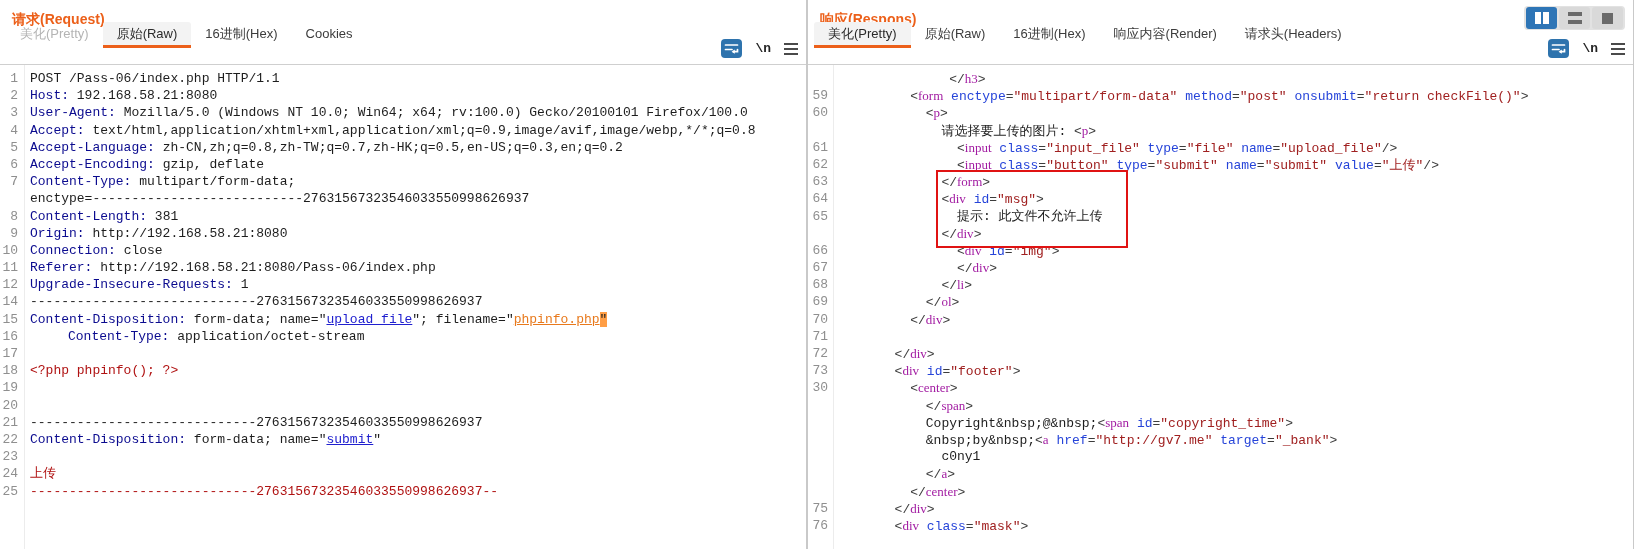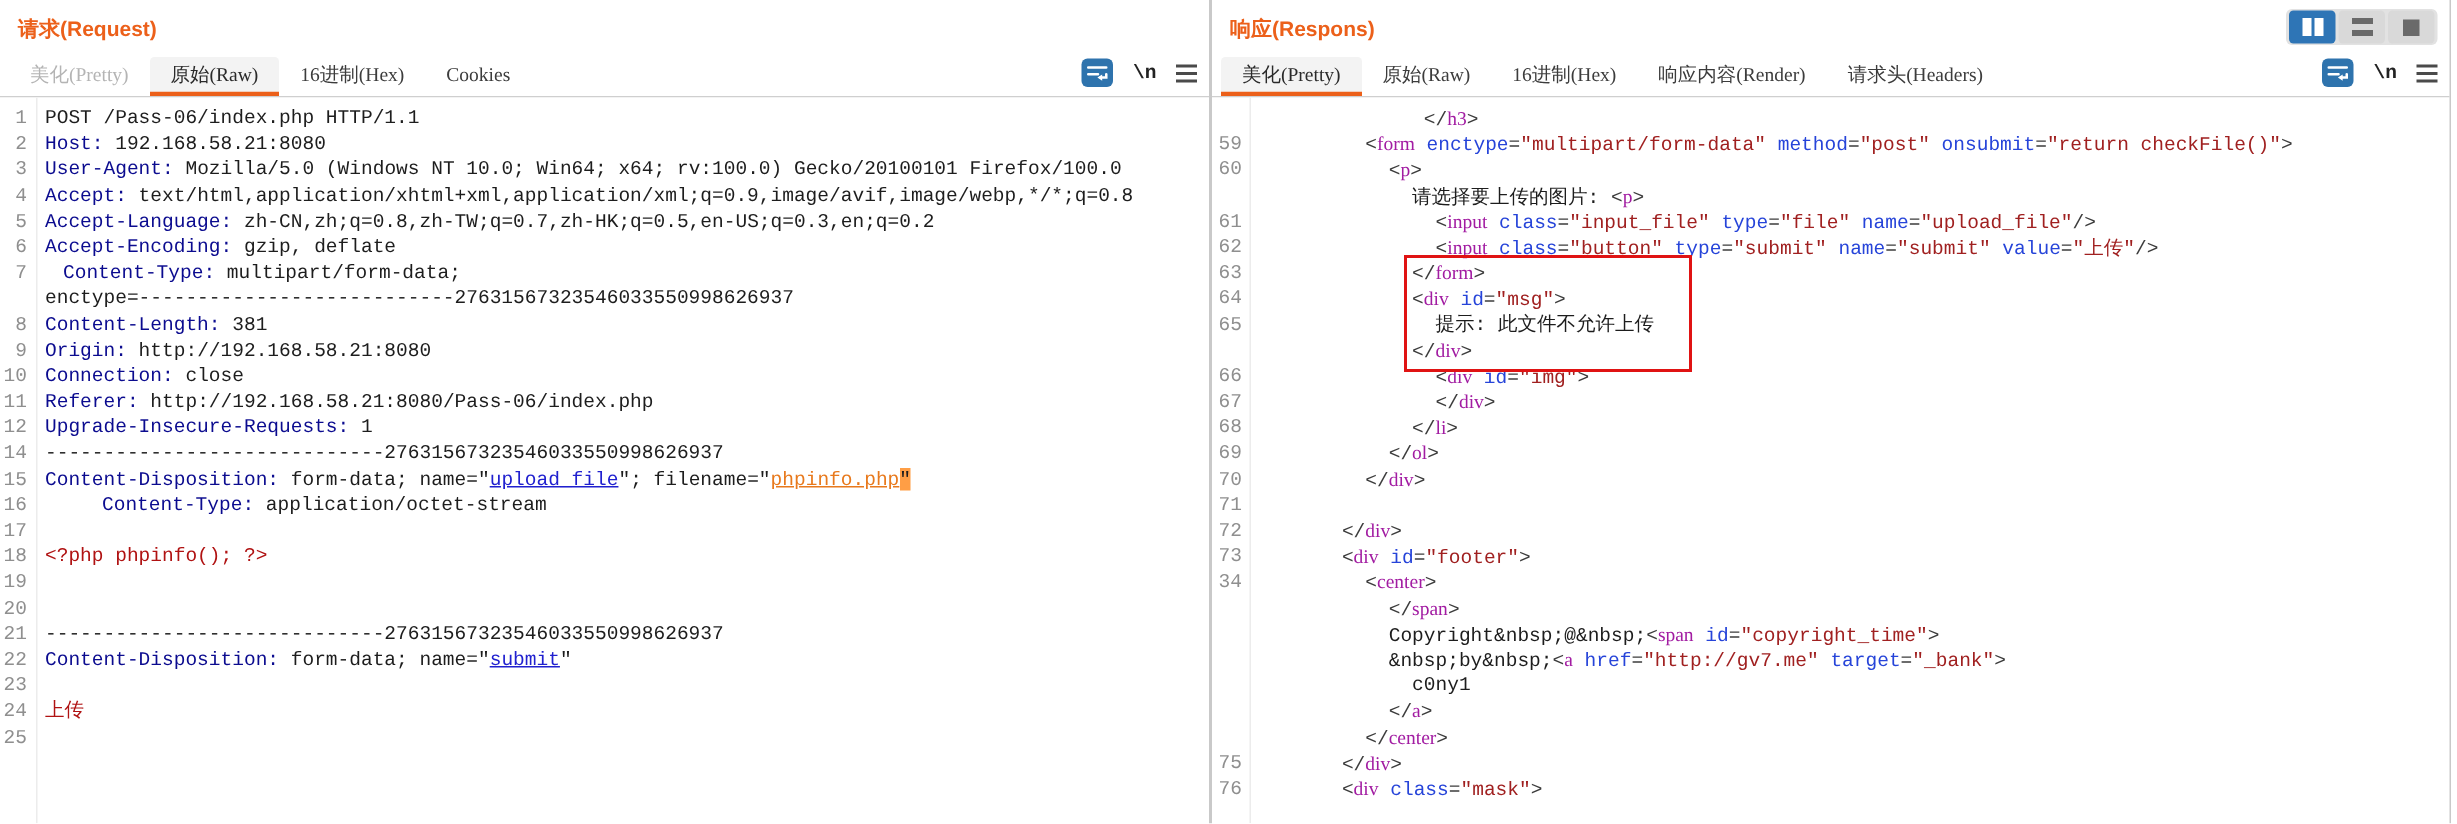--- a/index.html
+++ b/index.html
@@ -8,21 +8,21 @@
     font-family:"Liberation Sans", sans-serif;position:relative;
   }
   .panel{position:absolute;top:0;bottom:0;background:#fff;}
   #panel-request{left:0;width:806px;}
   #panel-divider{position:absolute;top:0;bottom:0;left:806px;width:2px;background:#c9c9c9;}
   #panel-response{left:808px;width:825px;}
   #right-border{position:absolute;top:0;bottom:0;left:1633px;width:1px;background:#c9c9c9;}
 
   .panel-header{position:absolute;top:0;left:0;right:0;height:64px;border-bottom:1px solid #cfcfcf;background:#fff;}
   .panel-title{position:absolute;top:11px;left:12px;font-size:14px;font-weight:bold;color:#ec601a;}
-  .tabs{position:absolute;left:6px;bottom:0;display:flex;align-items:center;font-family:Liberation Serif, serif;}
+  .tabs{position:absolute;left:6px;bottom:16px;display:flex;align-items:center;}
   .tab{height:23px;line-height:23px;padding:0 14px;font-size:13px;color:#3c3c3c;cursor:pointer;
        border-bottom:3px solid transparent;white-space:nowrap;}
   .tab.active{color:#2a2a2a;background:#f3f3f3;border-bottom:3px solid #ec601a;border-radius:3px 3px 0 0;}
   .tab.muted{color:#b4b4b4;}
 
   .header-icons{position:absolute;right:8px;bottom:6px;display:flex;align-items:center;gap:13px;}
   .wrap-btn{width:21px;height:19px;background:#2e73ad;border-radius:4px;display:flex;align-items:center;justify-content:center;cursor:pointer;}
   .nl-label{font-family:"Liberation Mono","DejaVu Sans Mono",monospace;font-size:13px;font-weight:bold;color:#222;cursor:pointer;}
   .menu-icon{width:14px;height:12px;display:flex;flex-direction:column;justify-content:space-between;cursor:pointer;}
   .menu-icon i{display:block;height:2px;background:#4a4a4a;}
@@ -88,39 +88,39 @@
         </div>
     </div>
   </div>
   <div class="editor" id="request-editor">
       <div class="row"><span class="ln">1</span><span class="code" style="padding-left: 4px;"><span class="c-txt">POST /Pass-06/index.php HTTP/1.1</span></span></div>
       <div class="row"><span class="ln">2</span><span class="code" style="padding-left: 4px;"><span class="c-hdr">Host:</span><span class="c-txt"> 192.168.58.21:8080</span></span></div>
       <div class="row"><span class="ln">3</span><span class="code" style="padding-left: 4px;"><span class="c-hdr">User-Agent:</span><span class="c-txt"> Mozilla/5.0 (Windows NT 10.0; Win64; x64; rv:100.0) Gecko/20100101 Firefox/100.0</span></span></div>
       <div class="row"><span class="ln">4</span><span class="code" style="padding-left: 4px;"><span class="c-hdr">Accept:</span><span class="c-txt"> text/html,application/xhtml+xml,application/xml;q=0.9,image/avif,image/webp,*/*;q=0.8</span></span></div>
       <div class="row"><span class="ln">5</span><span class="code" style="padding-left: 4px;"><span class="c-hdr">Accept-Language:</span><span class="c-txt"> zh-CN,zh;q=0.8,zh-TW;q=0.7,zh-HK;q=0.5,en-US;q=0.3,en;q=0.2</span></span></div>
       <div class="row"><span class="ln">6</span><span class="code" style="padding-left: 4px;"><span class="c-hdr">Accept-Encoding:</span><span class="c-txt"> gzip, deflate</span></span></div>
-      <div class="row"><span class="ln">7</span><span class="code" style="padding-left: 4px; margin-left: 12px;"><span class="c-hdr">Content-Type:</span><span class="c-txt"> multipart/form-data;</span></span></div>
+      <div class="row"><span class="ln">7</span><span class="code" style="padding-left: 4px;"><span class="c-hdr">Content-Type:</span><span class="c-txt"> multipart/form-data;</span></span></div>
       <div class="row"><span class="ln"></span><span class="code" style="padding-left: 4px;"><span class="c-txt">enctype=---------------------------27631567323546033550998626937</span></span></div>
       <div class="row"><span class="ln">8</span><span class="code" style="padding-left: 4px;"><span class="c-hdr">Content-Length:</span><span class="c-txt"> 381</span></span></div>
       <div class="row"><span class="ln">9</span><span class="code" style="padding-left: 4px;"><span class="c-hdr">Origin:</span><span class="c-txt"> http://192.168.58.21:8080</span></span></div>
       <div class="row"><span class="ln">10</span><span class="code" style="padding-left: 4px;"><span class="c-hdr">Connection:</span><span class="c-txt"> close</span></span></div>
       <div class="row"><span class="ln">11</span><span class="code" style="padding-left: 4px;"><span class="c-hdr">Referer:</span><span class="c-txt"> http://192.168.58.21:8080/Pass-06/index.php</span></span></div>
       <div class="row"><span class="ln">12</span><span class="code" style="padding-left: 4px;"><span class="c-hdr">Upgrade-Insecure-Requests:</span><span class="c-txt"> 1</span></span></div>
       <div class="row"><span class="ln">14</span><span class="code" style="padding-left: 4px;"><span class="c-txt">-----------------------------27631567323546033550998626937</span></span></div>
       <div class="row"><span class="ln">15</span><span class="code" style="padding-left: 4px; font-family: Liberation Mono, monospace;"><span class="c-hdr">Content-Disposition:</span><span class="c-txt"> form-data; name="</span><span class="c-param">upload_file</span><span class="c-txt">"; filename="</span><span class="c-file">phpinfo.php</span><span class="c-cursor">"</span></span></div>
       <div class="row"><span class="ln">16</span><span class="code" style="padding-left: 4px; margin-left: 38px;"><span class="c-hdr">Content-Type:</span><span class="c-txt"> application/octet-stream</span></span></div>
       <div class="row"><span class="ln">17</span><span class="code" style="padding-left: 4px;"></span></div>
       <div class="row"><span class="ln">18</span><span class="code" style="padding-left: 4px;"><span class="c-red">&lt;?php phpinfo(); ?&gt;</span></span></div>
       <div class="row"><span class="ln">19</span><span class="code" style="padding-left: 4px;"></span></div>
       <div class="row"><span class="ln">20</span><span class="code" style="padding-left: 4px;"></span></div>
       <div class="row"><span class="ln">21</span><span class="code" style="padding-left: 4px;"><span class="c-txt">-----------------------------27631567323546033550998626937</span></span></div>
       <div class="row"><span class="ln">22</span><span class="code" style="padding-left: 4px;"><span class="c-hdr">Content-Disposition:</span><span class="c-txt"> form-data; name="</span><span class="c-param">submit</span><span class="c-txt">"</span></span></div>
       <div class="row"><span class="ln">23</span><span class="code" style="padding-left: 4px;"></span></div>
       <div class="row"><span class="ln">24</span><span class="code" style="padding-left: 4px;"><span class="c-red">上传</span></span></div>
-      <div class="row"><span class="ln">25</span></div>
+      <div class="row"><span class="ln">25</span><span class="code" style="padding-left: 4px;"><span class="c-red">-----------------------------27631567323546033550998626937--</span></span></div>
     </div>
 </div>
 
 <div id="panel-divider"></div>
 
 <div class="panel" id="panel-response">
   <div class="panel-header">
     <div class="panel-title">响应(Respons)</div>
     <div class="layout-group">
       <div class="layout-btn active">
@@ -173,21 +173,21 @@
       <div class="row"><span class="ln">65</span><span class="code" style="padding-left: 121px;"><span class="c-txt">提示: 此文件不允许上传</span></span></div>
       <div class="row"><span class="ln"></span><span class="code" style="padding-left: 105.4px;"><span class="c-br">&lt;/</span><span class="c-tag">div</span><span class="c-br">&gt;</span></span></div>
       <div class="row"><span class="ln">66</span><span class="code" style="padding-left: 121px;"><span class="c-br">&lt;</span><span class="c-tag">div</span><span class="c-attr"> id</span><span class="c-br">=</span><span class="c-val">"img"</span><span class="c-br">&gt;</span></span></div>
       <div class="row"><span class="ln">67</span><span class="code" style="padding-left: 121px;"><span class="c-br">&lt;/</span><span class="c-tag">div</span><span class="c-br">&gt;</span></span></div>
       <div class="row"><span class="ln">68</span><span class="code" style="padding-left: 105.4px;"><span class="c-br">&lt;/</span><span class="c-tag">li</span><span class="c-br">&gt;</span></span></div>
       <div class="row"><span class="ln">69</span><span class="code" style="padding-left: 89.8px;"><span class="c-br">&lt;/</span><span class="c-tag">ol</span><span class="c-br">&gt;</span></span></div>
       <div class="row"><span class="ln">70</span><span class="code" style="padding-left: 74.2px;"><span class="c-br">&lt;/</span><span class="c-tag">div</span><span class="c-br">&gt;</span></span></div>
       <div class="row"><span class="ln">71</span><span class="code" style="padding-left: 4px;"></span></div>
       <div class="row"><span class="ln">72</span><span class="code" style="padding-left: 58.6px;"><span class="c-br">&lt;/</span><span class="c-tag">div</span><span class="c-br">&gt;</span></span></div>
       <div class="row"><span class="ln">73</span><span class="code" style="padding-left: 58.6px;"><span class="c-br">&lt;</span><span class="c-tag">div</span><span class="c-attr"> id</span><span class="c-br">=</span><span class="c-val">"footer"</span><span class="c-br">&gt;</span></span></div>
-      <div class="row"><span class="ln">34</span><span class="code" style="padding-left: 74.2px;"><span class="c-br">&lt;</span><span class="c-tag">center</span><span class="c-br">&gt;</span></span></div>
+      <div class="row"><span class="ln">30</span><span class="code" style="padding-left: 74.2px;"><span class="c-br">&lt;</span><span class="c-tag">center</span><span class="c-br">&gt;</span></span></div>
       <div class="row"><span class="ln"></span><span class="code" style="padding-left: 89.8px;"><span class="c-br">&lt;/</span><span class="c-tag">span</span><span class="c-br">&gt;</span></span></div>
       <div class="row"><span class="ln"></span><span class="code" style="padding-left: 89.8px;"><span class="c-txt">Copyright&amp;nbsp;@&amp;nbsp;</span><span class="c-br">&lt;</span><span class="c-tag">span</span><span class="c-attr"> id</span><span class="c-br">=</span><span class="c-val">"copyright_time"</span><span class="c-br">&gt;</span></span></div>
       <div class="row"><span class="ln"></span><span class="code" style="padding-left: 89.8px;"><span class="c-txt">&amp;nbsp;by&amp;nbsp;</span><span class="c-br">&lt;</span><span class="c-tag">a</span><span class="c-attr"> href</span><span class="c-br">=</span><span class="c-val">"http://gv7.me"</span><span class="c-attr"> target</span><span class="c-br">=</span><span class="c-val">"_bank"</span><span class="c-br">&gt;</span></span></div>
       <div class="row"><span class="ln"></span><span class="code" style="padding-left: 105.4px;"><span class="c-txt">c0ny1</span></span></div>
       <div class="row"><span class="ln"></span><span class="code" style="padding-left: 89.8px;"><span class="c-br">&lt;/</span><span class="c-tag">a</span><span class="c-br">&gt;</span></span></div>
       <div class="row"><span class="ln"></span><span class="code" style="padding-left: 74.2px;"><span class="c-br">&lt;/</span><span class="c-tag">center</span><span class="c-br">&gt;</span></span></div>
       <div class="row"><span class="ln">75</span><span class="code" style="padding-left: 58.6px;"><span class="c-br">&lt;/</span><span class="c-tag">div</span><span class="c-br">&gt;</span></span></div>
       <div class="row"><span class="ln">76</span><span class="code" style="padding-left: 58.6px;"><span class="c-br">&lt;</span><span class="c-tag">div</span><span class="c-attr"> class</span><span class="c-br">=</span><span class="c-val">"mask"</span><span class="c-br">&gt;</span></span></div>
     </div>
 </div>

